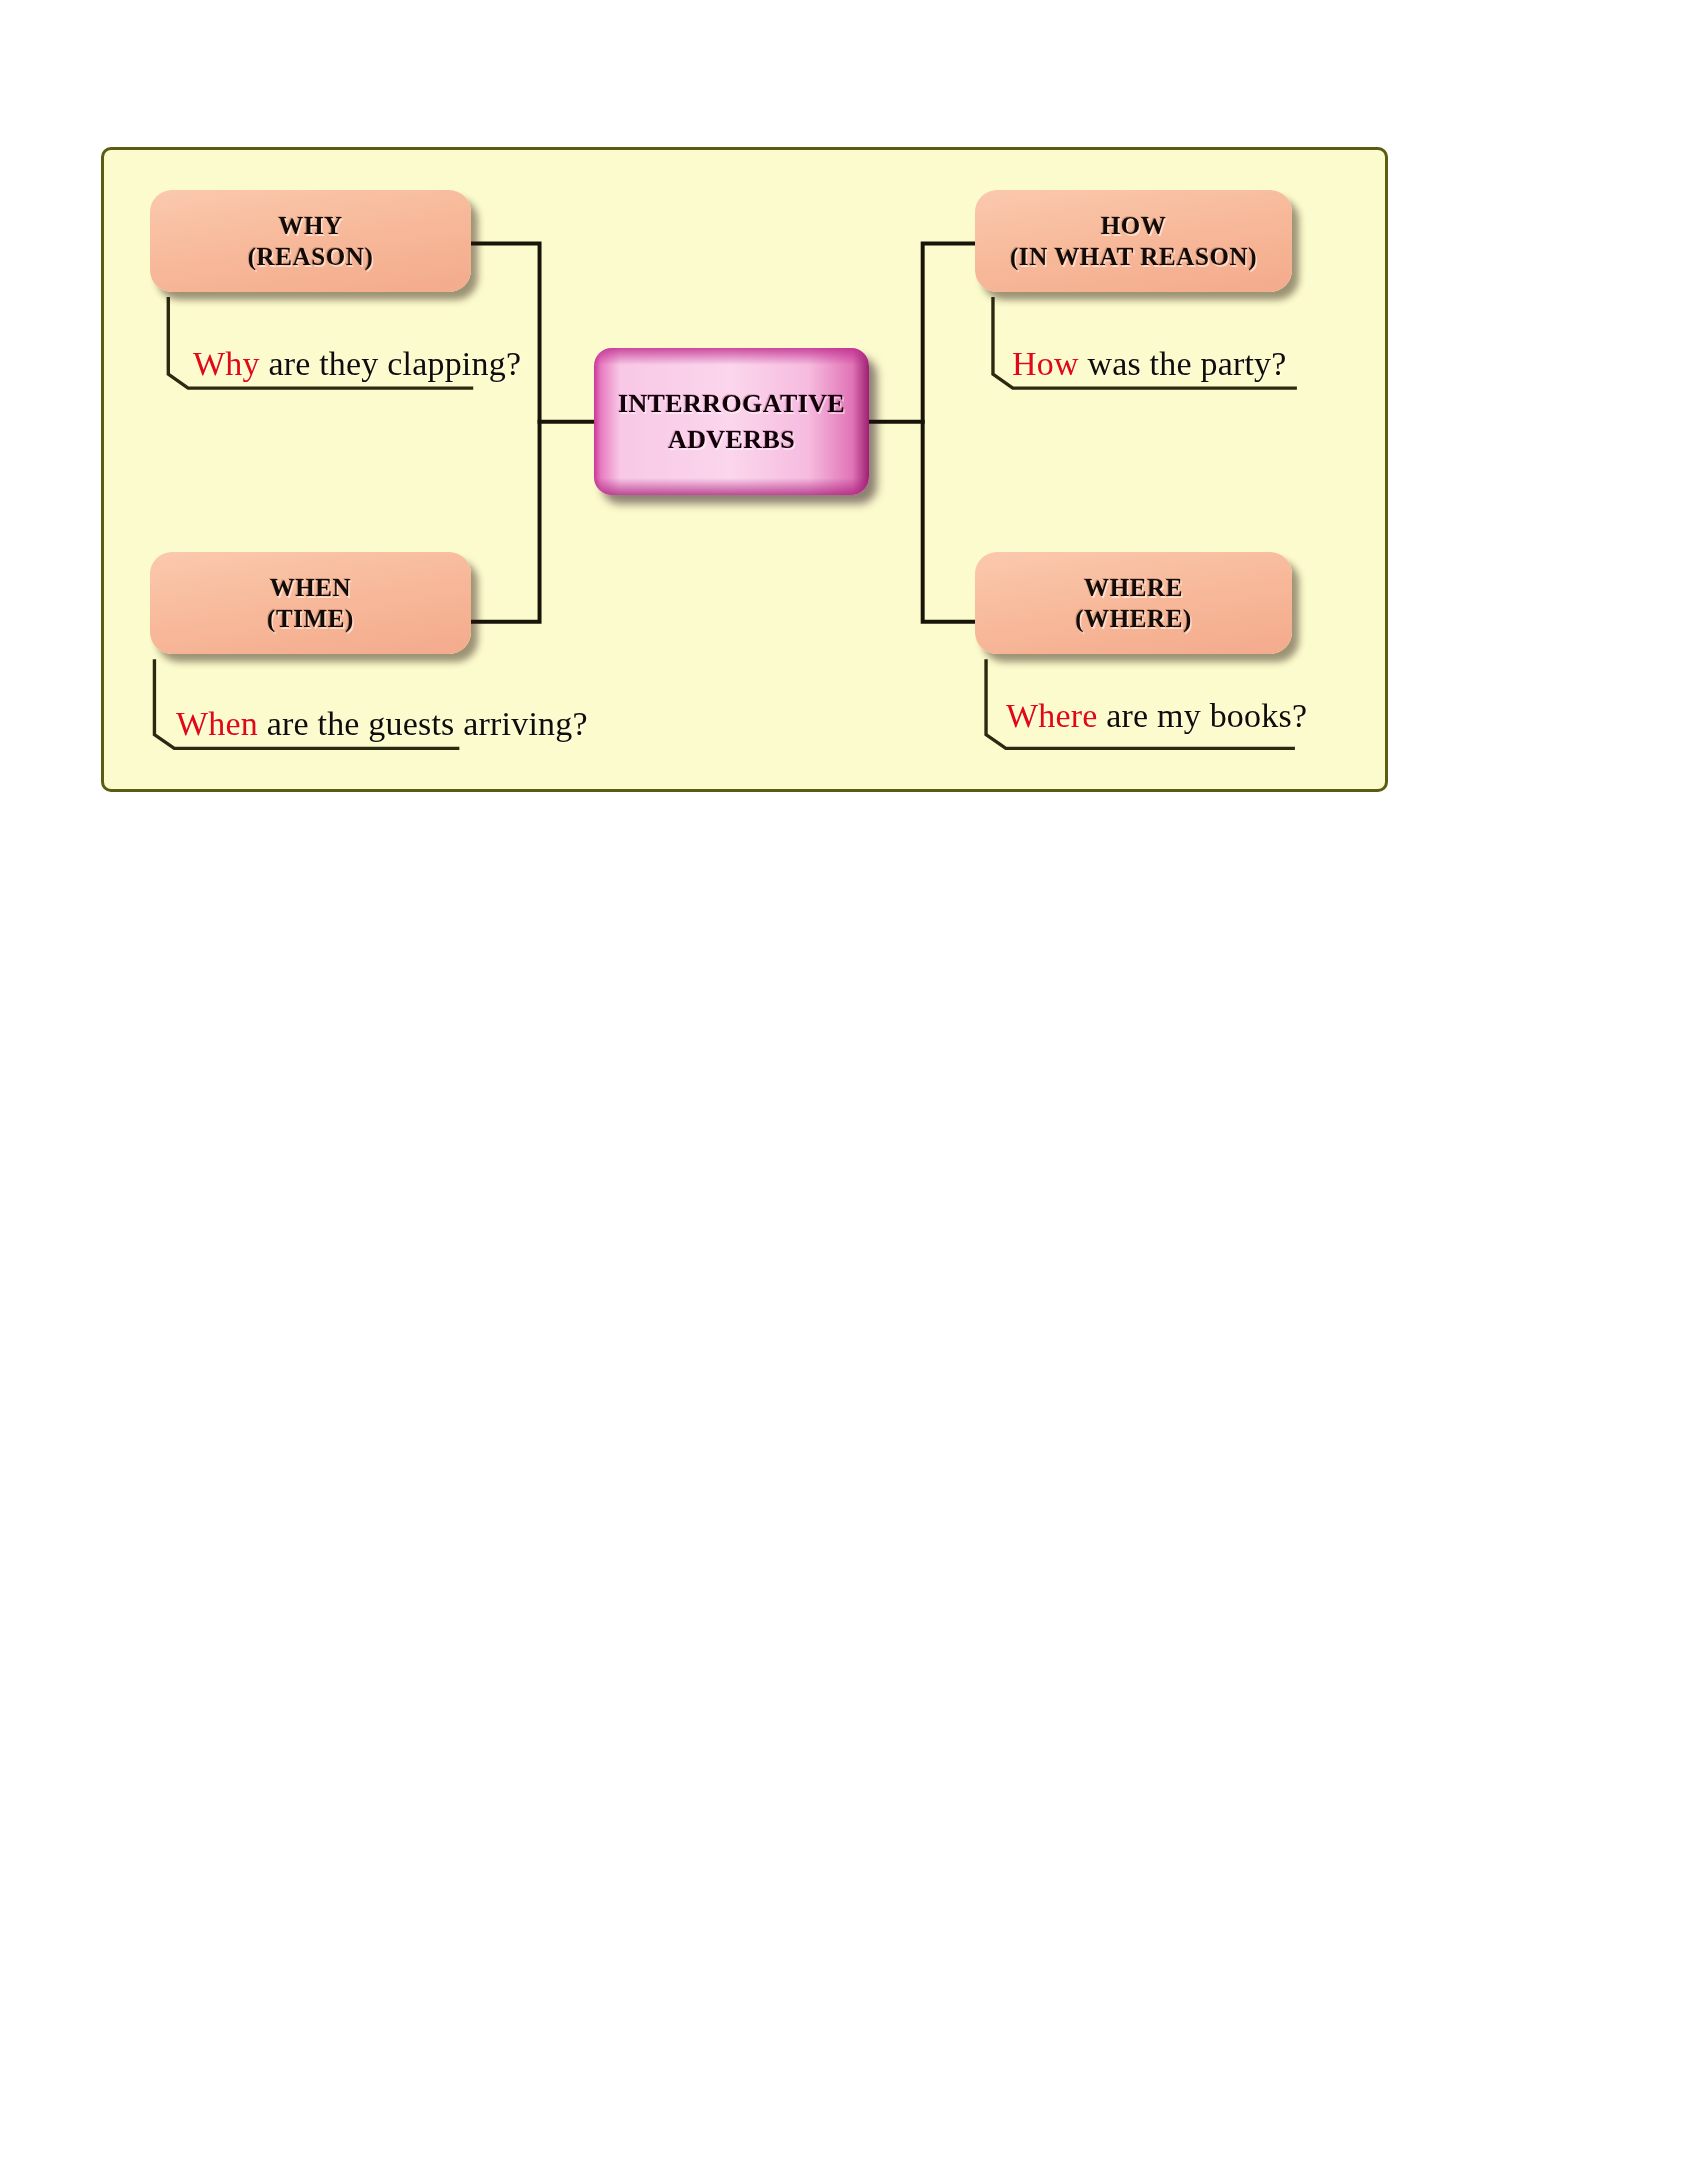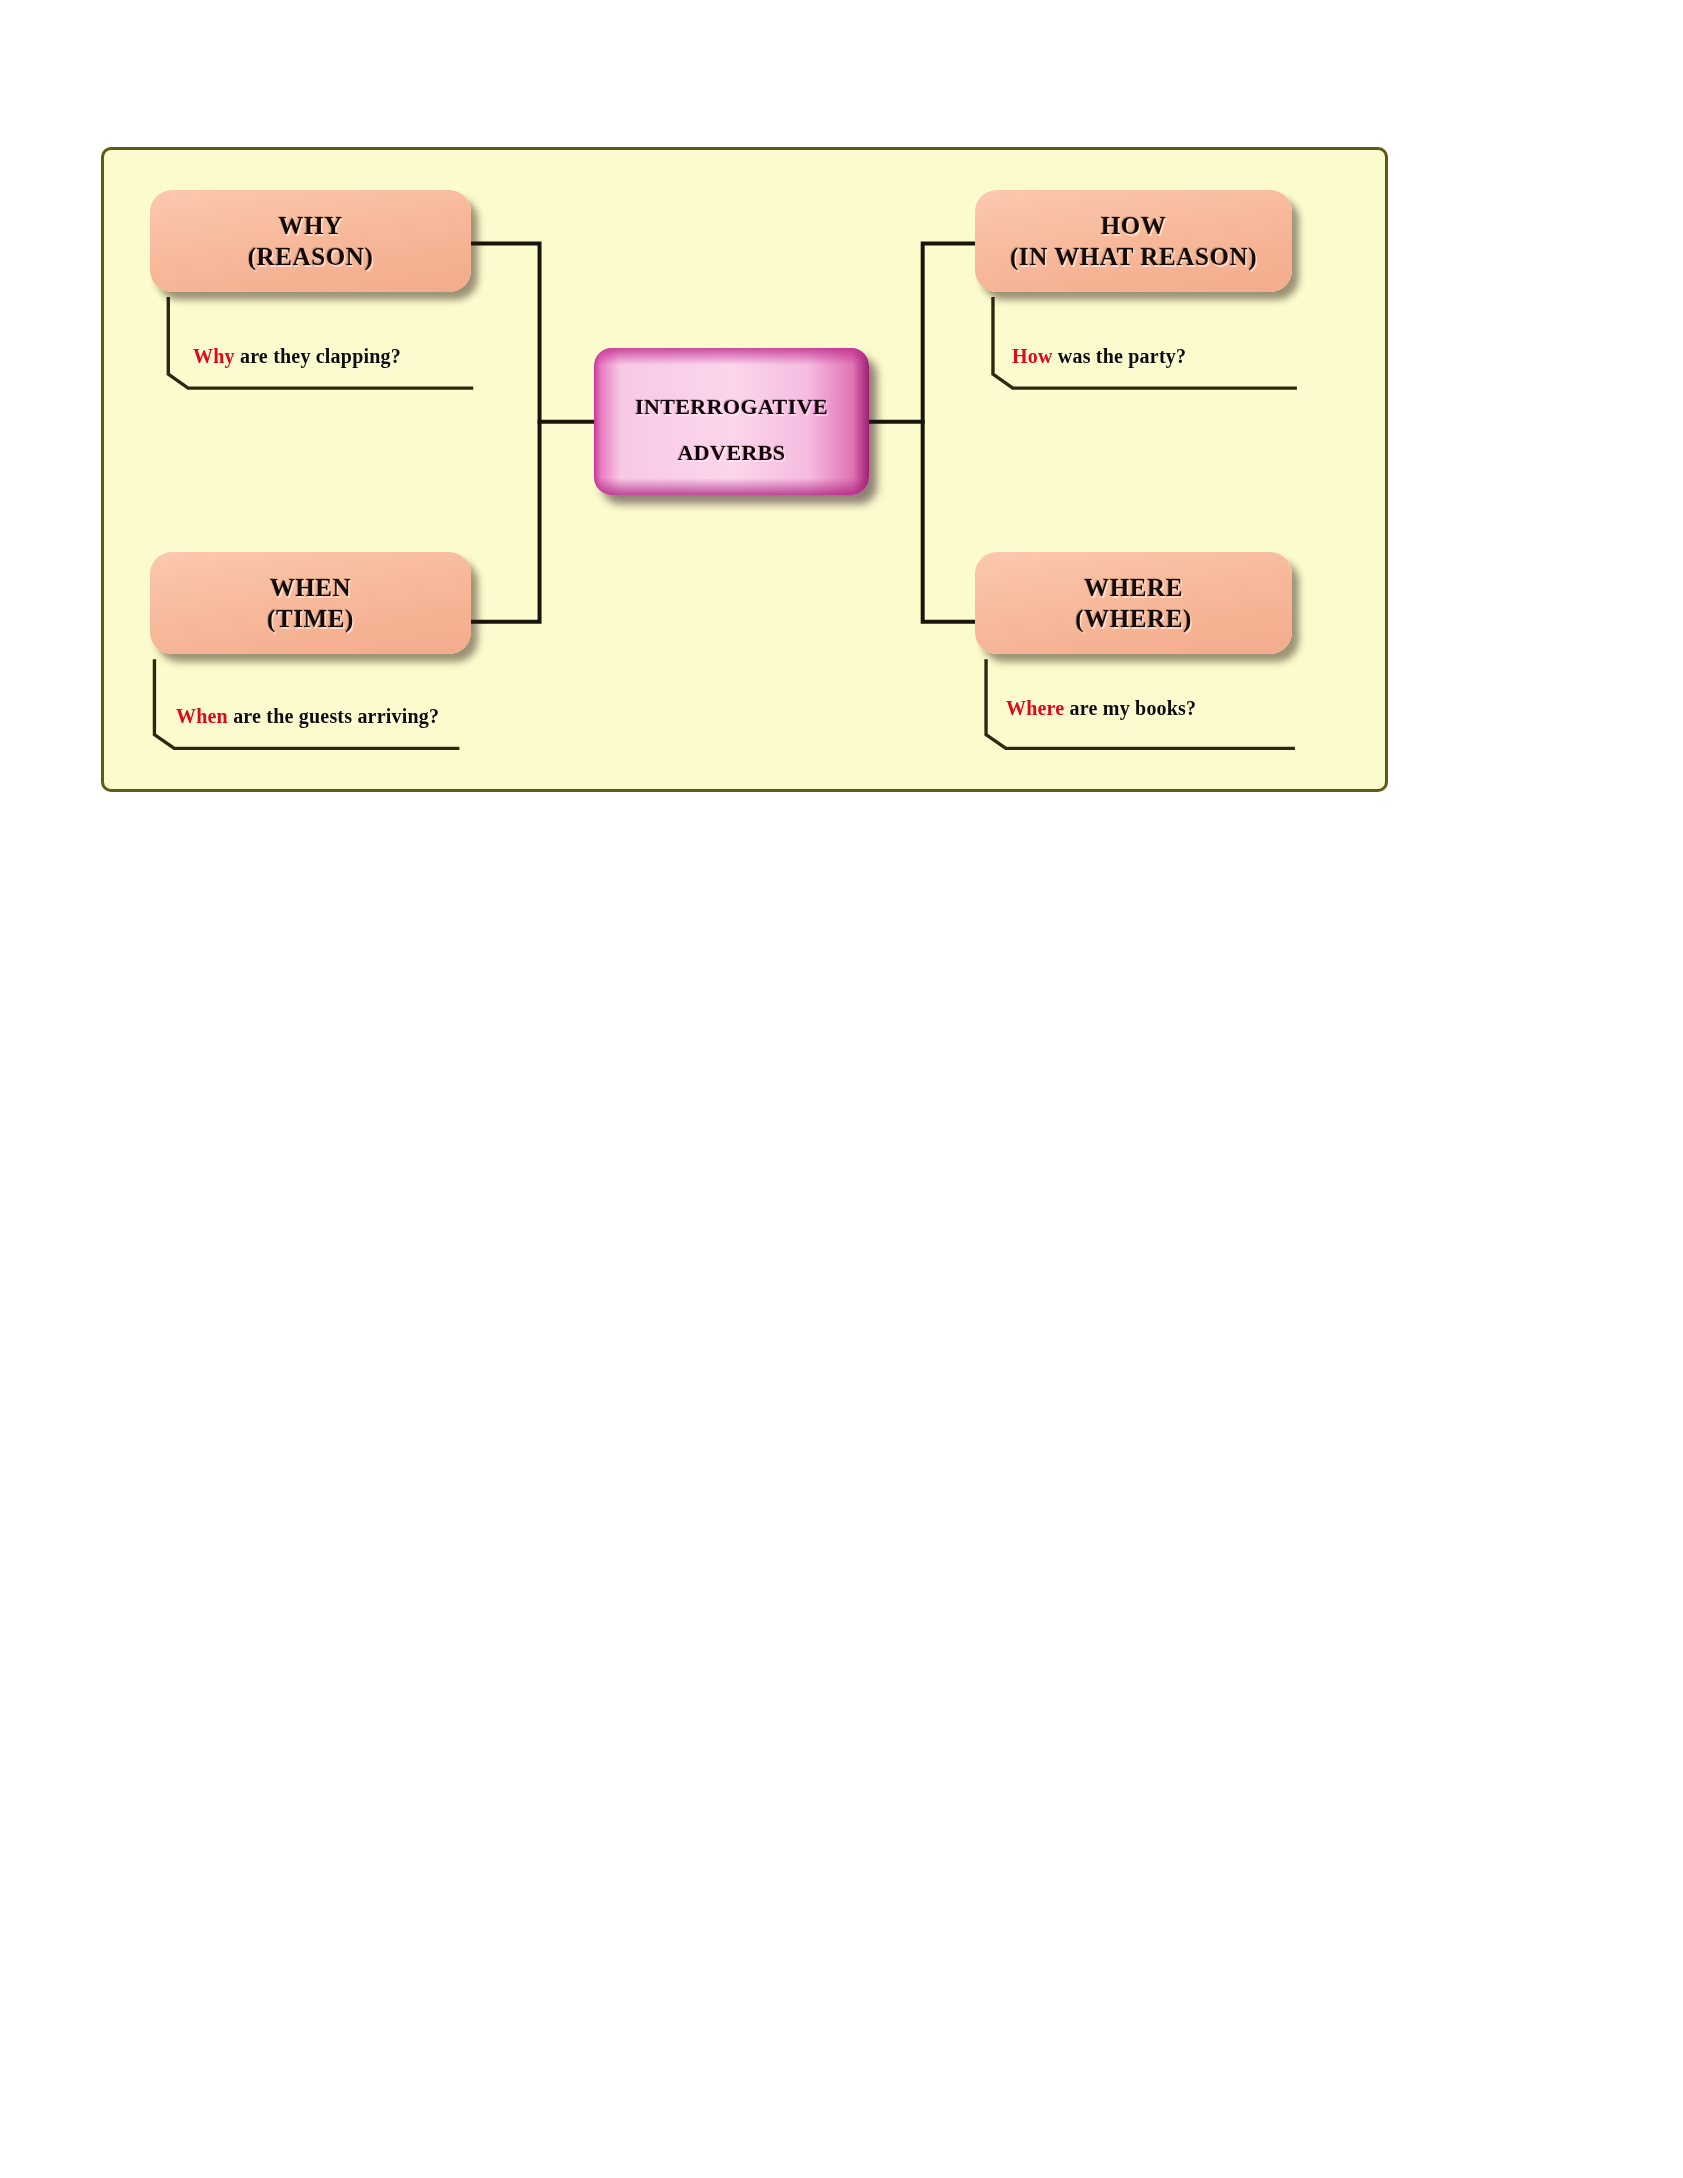--- a/index.html
+++ b/index.html
@@ -108,34 +108,33 @@
     left: 0; right: 0; bottom: 0;
     height: 17px;
     background: linear-gradient(to top, rgba(170,30,125,0.75), rgba(250,210,236,0.0));
     pointer-events: none;
   }
   .center-box .ctitle1,
   .center-box .ctitle2 {
     position: relative;
     z-index: 2;
     font-weight: bold;
-    font-size: 22px;
+    font-size: 26px;
     letter-spacing: 0.4px;
     color: #120108;
     line-height: 1.35;
     white-space: nowrap;
     text-shadow: 1.5px 1.5px 0 rgba(255,255,255,0.5), -1px -1px 0 rgba(120,10,80,0.25);
-    margin-top: 16px;
   }
 
   
   .example {
     position: absolute;
-    font-weight: bold;
-    font-size: 20px;
+    font-weight: normal;
+    font-size: 34px;
     letter-spacing: 0.2px;
     color: #100d08;
     white-space: nowrap;
     text-shadow: 1.2px 1.2px 0 rgba(255,255,255,0.5);
   }
   .example .kw {
     color: #e00914;
   }
   .ex-why   { left: 193px; top: 345px; }
   .ex-when  { left: 176px; top: 705px; }

